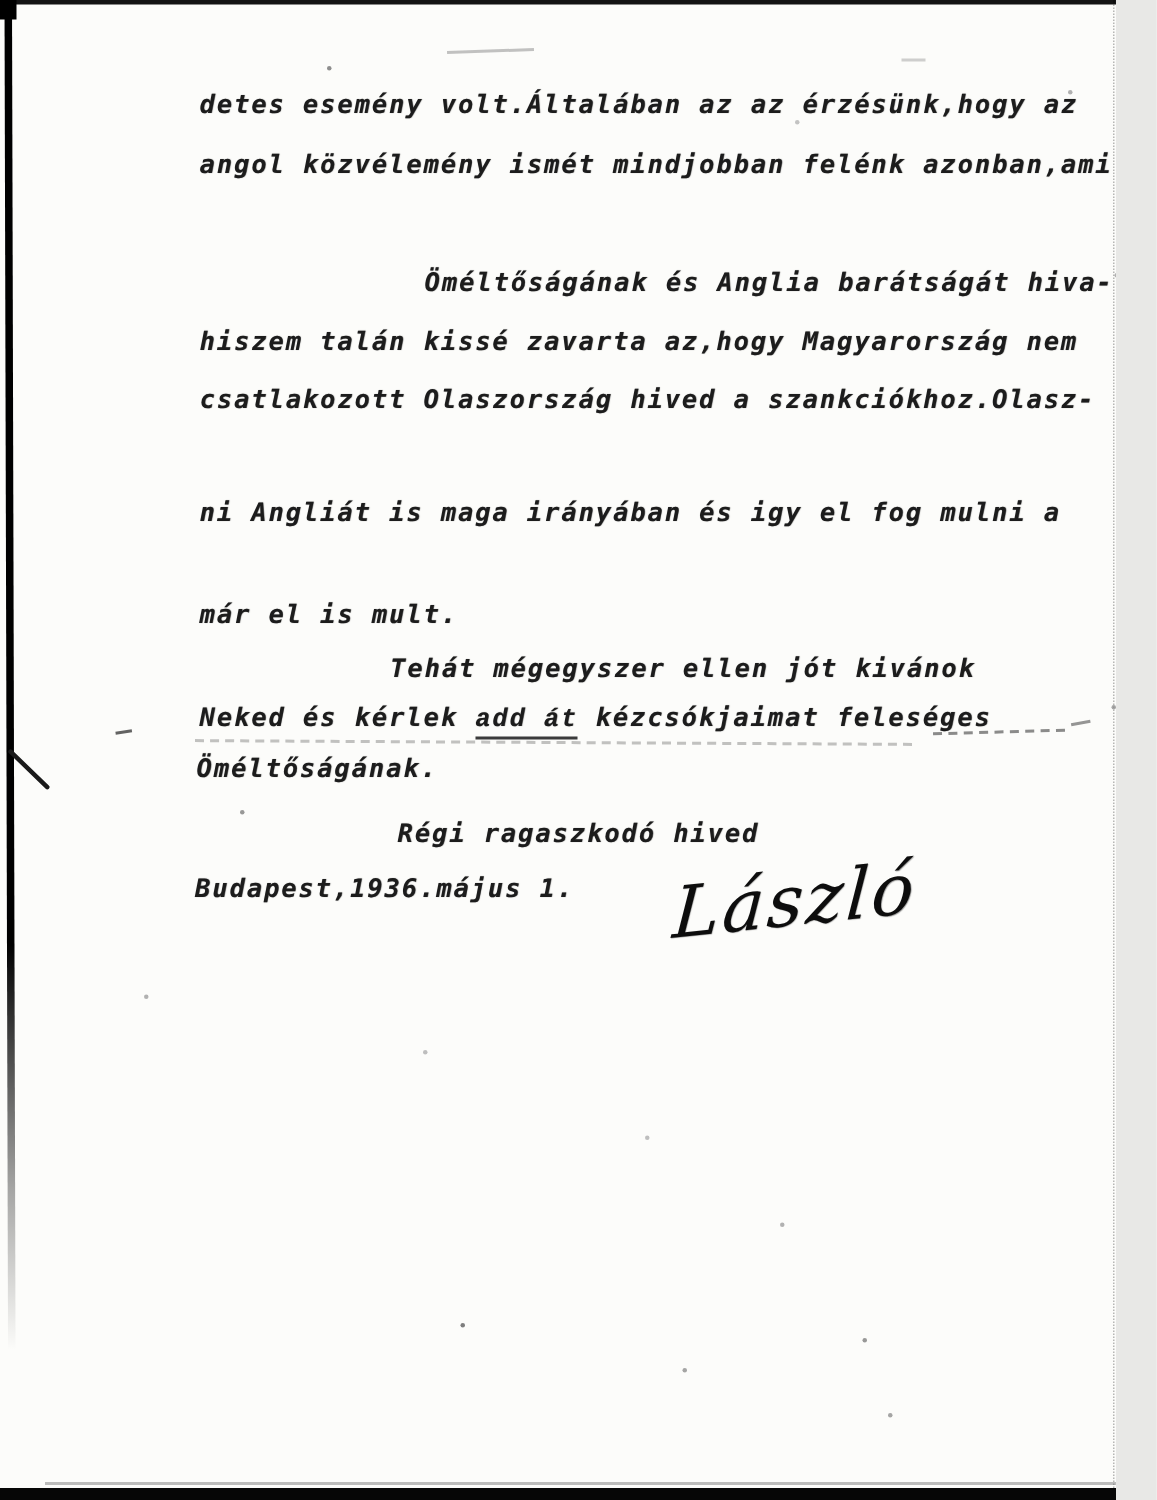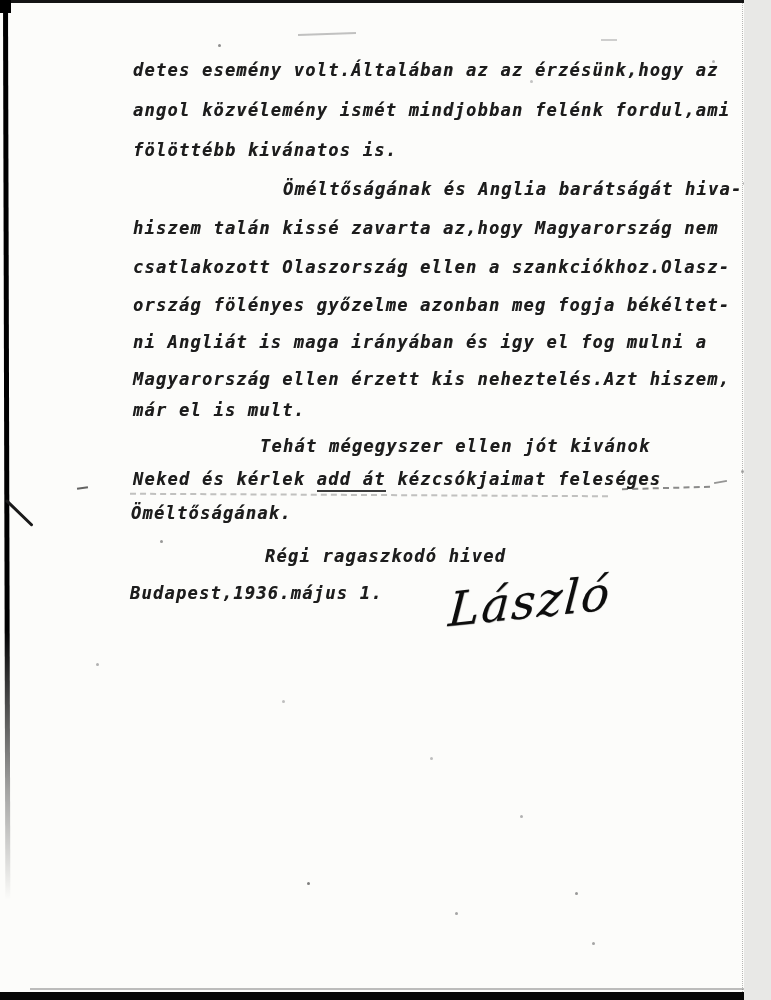--- a/index.html
+++ b/index.html
@@ -18,20 +18,21 @@
     font-weight:700;
     font-size:17px;
     line-height:1;
     letter-spacing:1.25px;
     color:#1c1c1c;
     text-shadow:0.3px 0.3px 0.6px rgba(10,10,10,0.55);
   }
   .underlined-phrase{
     border-bottom:2px solid rgba(25,25,25,0.85);
     padding-bottom:1px;
+    font-family:Liberation Mono, monospace;
   }
   
   .edge-left{
     position:absolute;left:3px;top:0;width:5px;height:900px;
     background:linear-gradient(#000 0%,#000 70%,rgba(0,0,0,0.35) 88%,rgba(0,0,0,0) 100%);
     transform:rotate(-0.15deg);transform-origin:top left;
   }
   .edge-top{position:absolute;left:0;top:0;width:100%;height:3px;background:#000;opacity:0.92;}
   .edge-top-blob{position:absolute;left:0;top:0;width:11px;height:13px;background:#000;}
   .edge-bottom{position:absolute;left:0;bottom:0;width:100%;height:8px;background:#060606;}
@@ -101,29 +102,26 @@
   <div class="edge-bottom-faint"></div>
   <div class="edge-bottom"></div>
 
   <div class="mark mark-top-smudge"></div>
   <div class="mark mark-top-smudge2"></div>
   <div class="mark mark-diagonal"></div>
   <div class="mark mark-dash-small"></div>
   <div class="noise"></div>
 
   <div class="tline" style="left:133px;top:62px">detes esemény volt.Általában az az érzésünk,hogy az</div>
-  <div class="tline" style="left:133px;top:102px">angol közvélemény ismét mindjobban felénk fordul,ami</div>
-  <div class="tline" style="left:133px;top:142px">fölöttébb kivánatos is.</div>
+  <div class="tline" style="left:133px;top:102px">angol közvélemény ismét mindjobban felénk azonban,ami</div>
 
   <div class="tline" style="left:283px;top:181px">Öméltőságának és Anglia barátságát hiva-</div>
   <div class="tline" style="left:133px;top:220px">hiszem talán kissé zavarta az,hogy Magyarország nem</div>
-  <div class="tline" style="left:133px;top:259px">csatlakozott Olaszország ellen a szankciókhoz.Olasz-</div>
-  <div class="tline" style="left:133px;top:297px">ország fölényes győzelme azonban meg fogja békéltet-</div>
+  <div class="tline" style="left:133px;top:259px">csatlakozott Olaszország hived a szankciókhoz.Olasz-</div>
   <div class="tline" style="left:133px;top:334px">ni Angliát is maga irányában és igy el fog mulni a</div>
-  <div class="tline" style="left:133px;top:371px">Magyarország ellen érzett kis neheztelés.Azt hiszem,</div>
   <div class="tline" style="left:133px;top:402px">már el is mult.</div>
 
   <div class="tline" style="left:260px;top:438px">Tehát mégegyszer ellen jót kivánok</div>
   <div class="tline" style="left:133px;top:471px"><span>Neked és kérlek </span><span class="underlined-phrase">add át</span><span> kézcsókjaimat feleséges</span></div>
   <div class="faint-underline"></div>
   <div class="trailing-squiggle"></div>
   <div class="trailing-squiggle2"></div>
   <div class="tline" style="left:131px;top:505px">Öméltőságának.</div>
 
   <div class="tline" style="left:265px;top:548px">Régi ragaszkodó hived</div>

